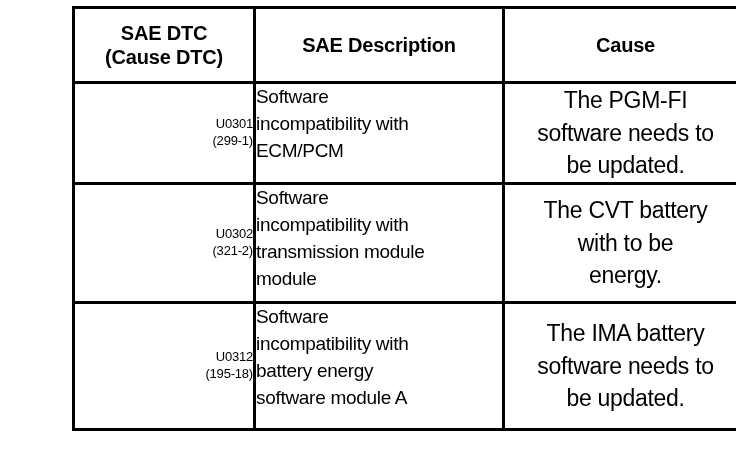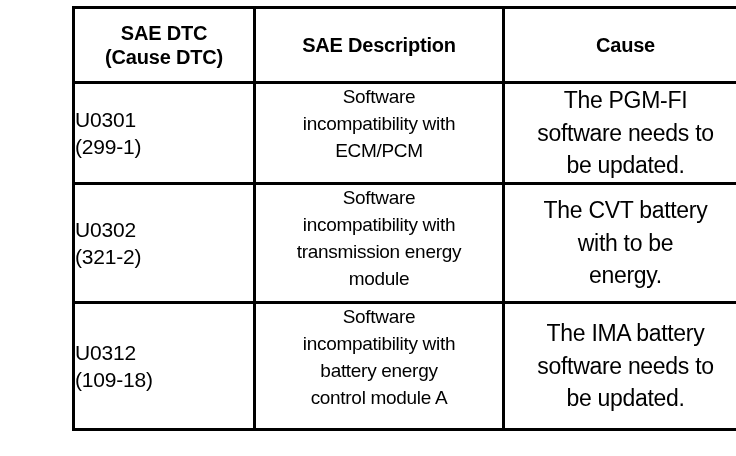--- a/index.html
+++ b/index.html
@@ -57,34 +57,34 @@
     padding: 4px 6px;
     letter-spacing: -0.2px;
   }
 
   
   tr.body-row-1 { height: 95px; }
   tr.body-row-2 { height: 119px; }
   tr.body-row-3 { height: 127px; }
 
   td.cell-dtc {
-    font-size: 21px;
+    font-size: 13px;
     line-height: 1.30;
     font-weight: normal;
-    text-align: left;
+    text-align: right;
     vertical-align: middle;
     padding: 2px 4px;
     letter-spacing: -0.2px;
   }
 
   td.cell-desc {
     font-size: 19px;
     line-height: 1.42;
     font-weight: normal;
-    text-align: center;
+    text-align: left;
     vertical-align: top;
     padding: 7px 6px 6px 10px;
     letter-spacing: -0.3px;
   }
 
   td.cell-cause {
     font-size: 23px;
     line-height: 1.42;
     font-weight: normal;
     text-align: center;
@@ -139,40 +139,40 @@
       </tr>
 
       <tr class="body-row-2">
         <td class="cell-dtc">
           <span class="cell-line">U0302</span>
           <span class="cell-line">(321-2)</span>
         </td>
         <td class="cell-desc">
           <span class="cell-line">Software</span>
           <span class="cell-line">incompatibility with</span>
-          <span class="cell-line">transmission energy</span>
+          <span class="cell-line">transmission module</span>
           <span class="cell-line">module</span>
         </td>
         <td class="cell-cause">
           <span class="cell-line">The CVT battery</span>
           <span class="cell-line">with to be</span>
           <span class="cell-line">energy.</span>
         </td>
       </tr>
 
       <tr class="body-row-3">
         <td class="cell-dtc">
           <span class="cell-line">U0312</span>
-          <span class="cell-line">(109-18)</span>
+          <span class="cell-line">(195-18)</span>
         </td>
         <td class="cell-desc">
           <span class="cell-line">Software</span>
           <span class="cell-line">incompatibility with</span>
           <span class="cell-line">battery energy</span>
-          <span class="cell-line">control module A</span>
+          <span class="cell-line">software module A</span>
         </td>
         <td class="cell-cause">
           <span class="cell-line">The IMA battery</span>
           <span class="cell-line">software needs to</span>
           <span class="cell-line">be updated.</span>
         </td>
       </tr>
 
     </tbody>
   </table>

